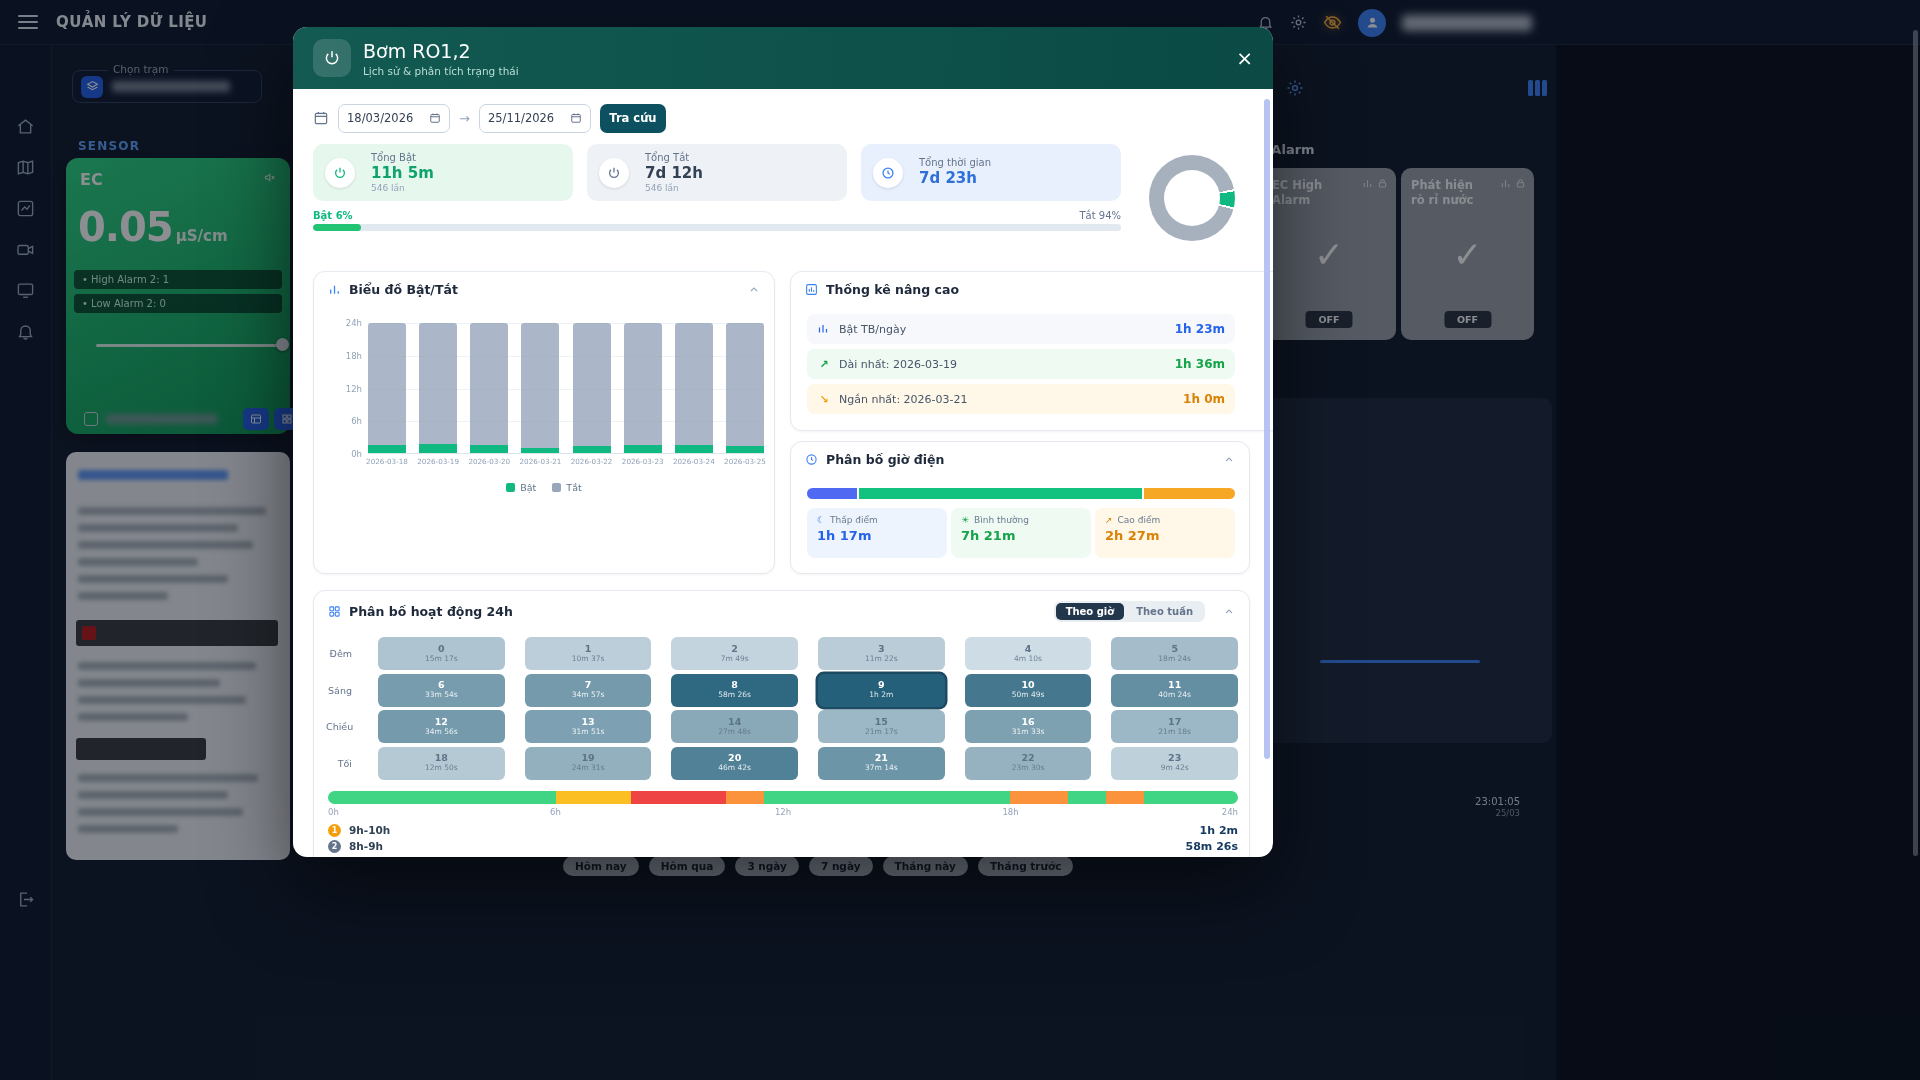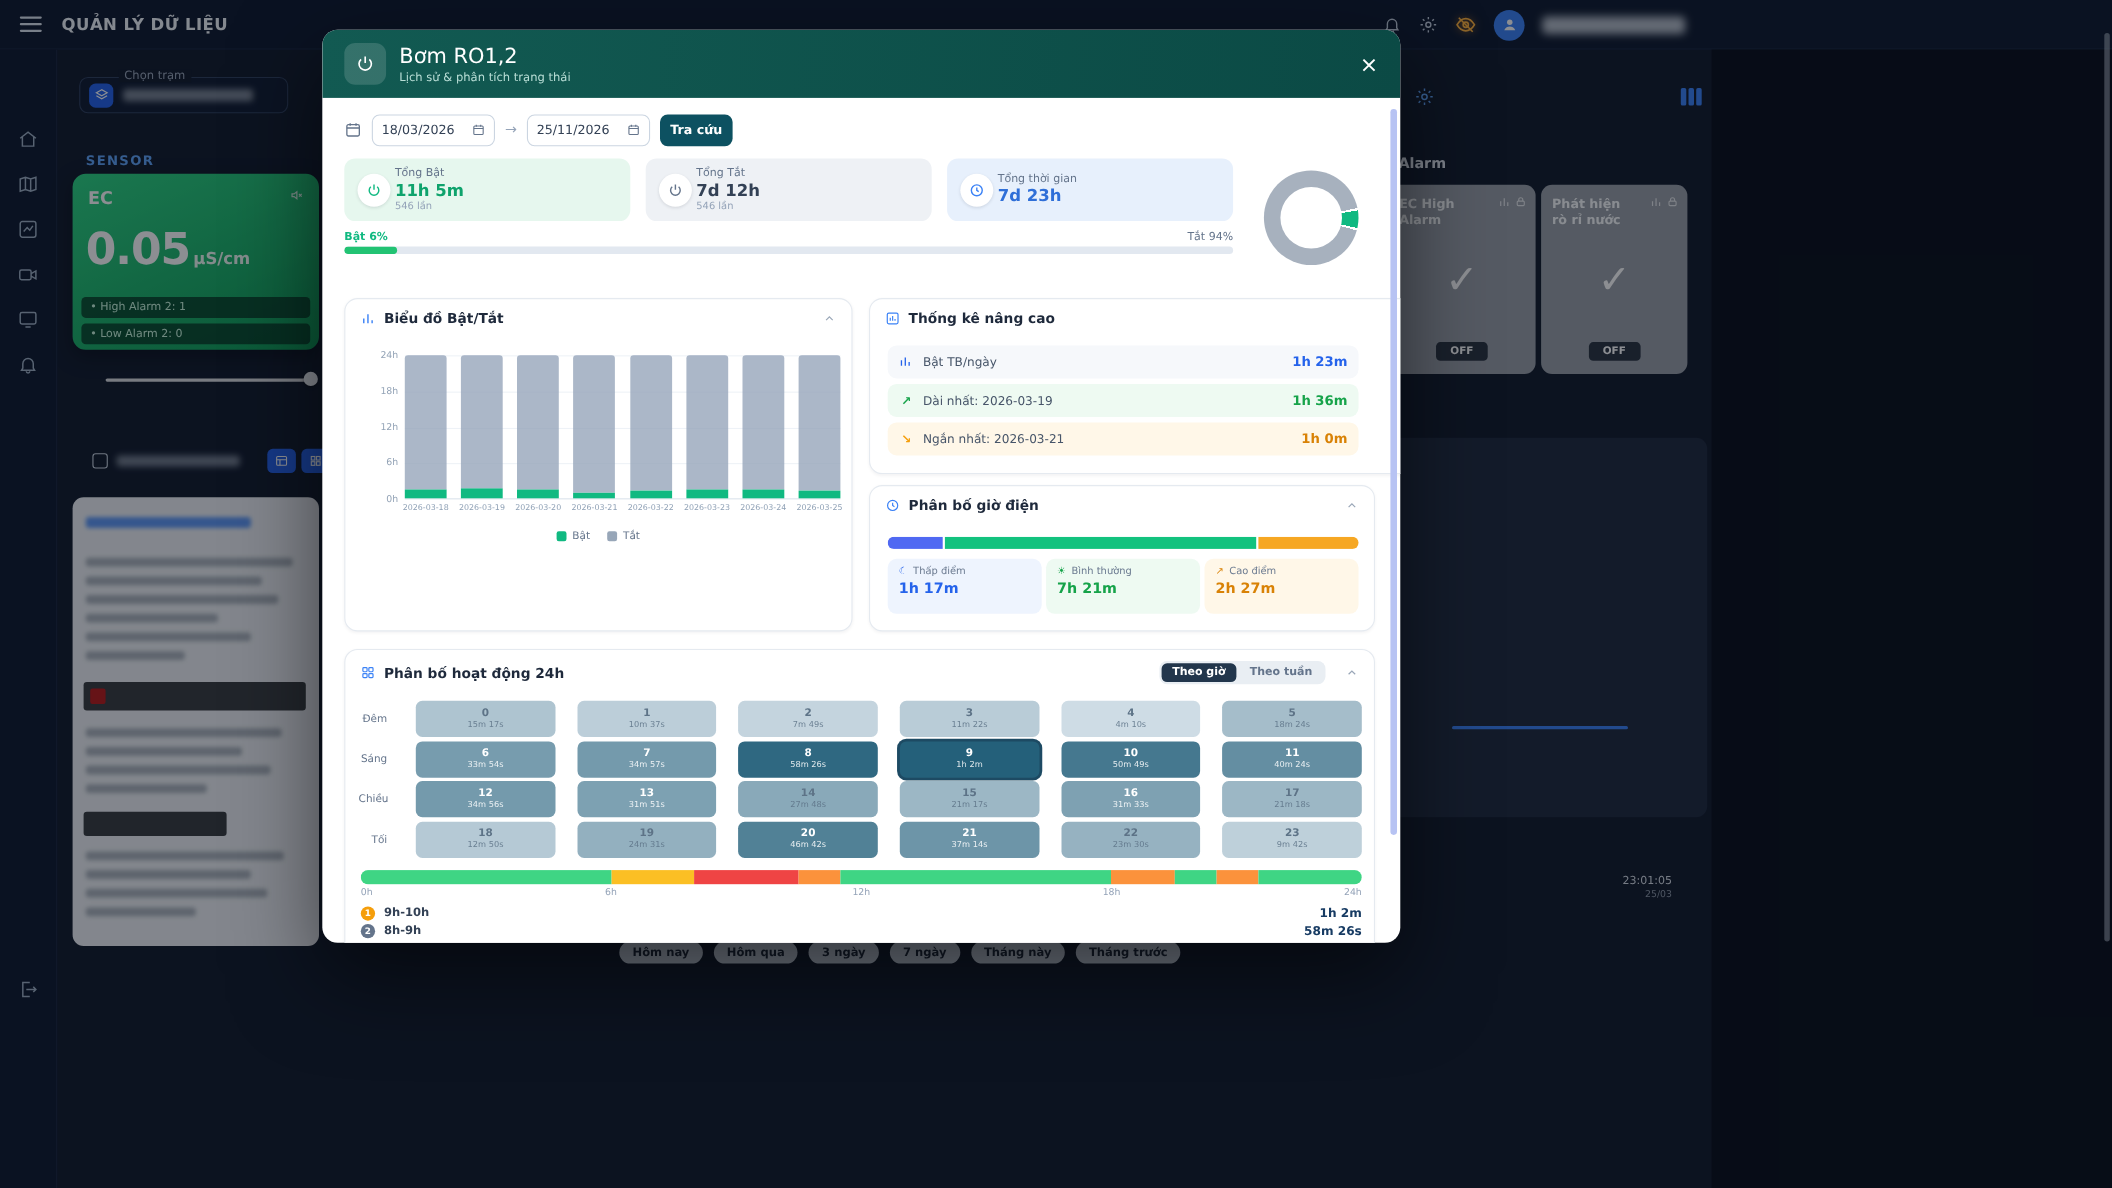--- a/index.html
+++ b/index.html
@@ -25,21 +25,21 @@
 
   .sta-box{position:absolute;left:72px;top:70px;width:190px;height:33px;border:1px solid #31415f;border-radius:8px;background:#121d33;display:flex;align-items:center;gap:9px;padding:0 8px;cursor:pointer}
   .sta-ic{width:22px;height:22px;border-radius:6px;background:#2563eb;display:flex;align-items:center;justify-content:center;color:#fff}
   .sta-blur{width:118px;height:11px;border-radius:3px;background:#8d97a5;opacity:.85;filter:blur(3px)}
   .sta-label{position:absolute;left:108px;top:63px;font-size:10.5px;color:#9aa6b8;background:#131c2e;padding:0 5px}
   .hdr-gear{position:absolute;left:1286px;top:79px;color:#60a5fa;cursor:pointer}
   .hdr-cols{position:absolute;left:1528px;top:80px;display:flex;gap:2px;cursor:pointer}
   .hdr-cols i{width:5px;height:16px;background:#3b82f6;border-radius:1.5px}
 
   .sensor-label{position:absolute;left:78px;top:139px;font-size:12px;font-weight:700;letter-spacing:1.2px;color:#60a5fa}
-  .ec-card{position:absolute;left:66px;top:158px;width:224px;height:160px;border-radius:12px;background:linear-gradient(155deg,#2ed584,#0f9a57);box-shadow:0 6px 18px rgba(0,0,0,.35)}
+  .ec-card{position:absolute;left:66px;top:158px;width:224px;height:276px;border-radius:12px;background:linear-gradient(155deg,#2ed584,#0f9a57);box-shadow:0 6px 18px rgba(0,0,0,.35)}
   .ec-name{position:absolute;left:14px;top:12px;font-size:16px;font-weight:700;color:#fff}
   .ec-mute{position:absolute;right:12px;top:12px;color:rgba(255,255,255,.85)}
   .ec-value{position:absolute;left:12px;top:46px;color:#fff;font-weight:800;font-size:40px;letter-spacing:-1px}
   .ec-unit{font-size:15px;font-weight:600;opacity:.92;letter-spacing:0;margin-left:3px}
   .ec-chip{position:absolute;left:8px;width:208px;height:19px;border-radius:4px;background:rgba(7,58,36,.8);color:#c9f5dd;font-size:10px;display:flex;align-items:center;padding-left:8px}
   .ec-slider-track{position:absolute;left:30px;top:186px;width:188px;height:3px;border-radius:2px;background:rgba(255,255,255,.85)}
   .ec-slider-knob{position:absolute;left:210px;top:180px;width:13px;height:13px;border-radius:50%;background:#eef2f7;box-shadow:0 1px 3px rgba(0,0,0,.4);cursor:pointer}
 
   .alarm-hdr{position:absolute;left:1210px;top:142px;font-size:13px;font-weight:700;color:#e2e8f0;white-space:nowrap}
   .alarm-card{position:absolute;top:168px;height:172px;border-radius:10px;background:#9aa0a8}
@@ -82,21 +82,21 @@
   .m-close{margin-left:auto;color:#fff;font-size:20px;line-height:1;cursor:pointer}
   .m-scroll{position:absolute;right:3px;top:72px;width:6px;height:660px;border-radius:3px;background:#b7c3f3}
 
   .date-row{position:absolute;top:76px;left:20px;height:30px;display:flex;align-items:center;gap:9px}
   .cal-ic{color:#64748b}
   .date-input{width:112px;height:29px;border:1px solid #cbd5e1;border-radius:7px;display:flex;align-items:center;justify-content:space-between;padding:0 8px;font-size:11.5px;color:#334155;cursor:pointer;background:#fff}
   .date-input .cal-sm{color:#64748b}
   .d-arrow{color:#94a3b8;font-size:13px}
   .btn-search{width:66px;height:29px;background:#0d5161;color:#fff;border:none;border-radius:7px;font-size:11.5px;font-weight:700;cursor:pointer;font-family:inherit}
 
-  .stat{position:absolute;top:117px;height:57px;width:260px;border-radius:10px;display:flex;align-items:center;gap:4px;padding:0 12px}
+  .stat{position:absolute;top:117px;height:57px;width:260px;border-radius:10px;display:flex;align-items:center;gap:16px;padding:0 12px}
   .stat.s1{left:20px;background:#e6f7ee}
   .stat.s2{left:294px;background:#eef1f5}
   .stat.s3{left:568px;background:#e7f0fc}
   .stat .ic{width:30px;height:30px;border-radius:50%;background:#fff;display:flex;align-items:center;justify-content:center;flex:0 0 auto;box-shadow:0 1px 3px rgba(15,23,42,.12)}
   .stat .lbl{font-size:10px;color:#64748b}
   .stat .val{font-size:15px;font-weight:800;margin-top:1px}
   .s1 .val{color:#0ea36c}.s2 .val{color:#334155}.s3 .val{color:#2f6fd8}
   .stat .sub{font-size:9px;color:#94a3b8;margin-top:1px}
 
   .donut{position:absolute;left:856px;top:128px;width:86px;height:86px;border-radius:50%}

